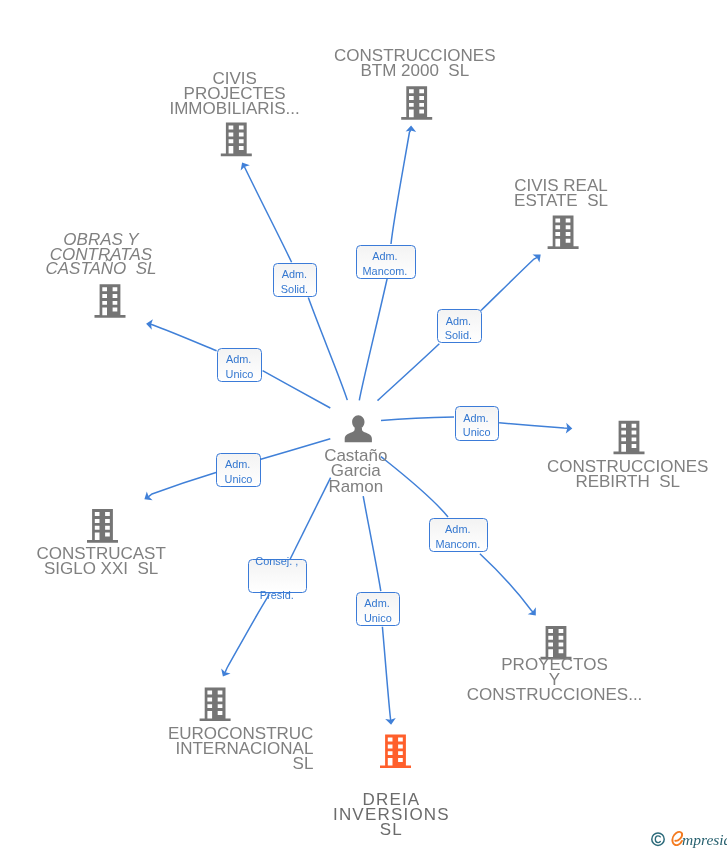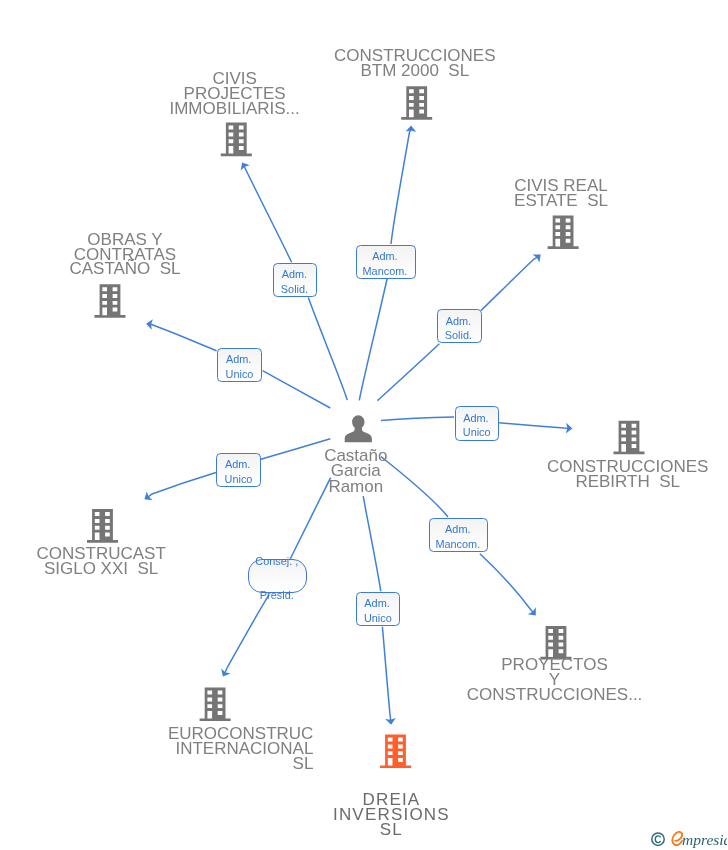--- a/index.html
+++ b/index.html
@@ -103,21 +103,21 @@
       </g>
     </svg>
   <div id="labels">
       <div class="nlabel" style="left: 134.6px; top: 71.8px; width: 200px;">CIVIS
 PROJECTES
 IMMOBILIARIS...</div>
       <div class="nlabel" style="left: 314.8px; top: 49.4px; width: 200px;">CONSTRUCCIONES
 BTM 2000  SL</div>
       <div class="nlabel" style="left: 461px; top: 178.7px; width: 200px;">CIVIS REAL
 ESTATE  SL</div>
-      <div class="nlabel" style="left: 25px; top: 232.6px; width: 200px;">OBRAS Y
+      <div class="nlabel" style="left: 1px; top: 232.6px; width: 200px; font-style: italic;">OBRAS Y
 CONTRATAS
 CASTAÑO  SL</div>
       <div class="nlabel" style="left: 527.7px; top: 459.7px; width: 200px;">CONSTRUCCIONES
 REBIRTH  SL</div>
       <div class="nlabel" style="left: 1.1px; top: 547.4px; width: 200px;">CONSTRUCAST
 SIGLO XXI  SL</div>
       <div class="nlabel" style="left: 454.5px; top: 658px; width: 200px;">PROYECTOS
 Y
 CONSTRUCCIONES...</div>
       <div class="nlabel" style="left: 113.4px; top: 726.7px; width: 200px; text-align: right;">EUROCONSTRUC
@@ -164,21 +164,21 @@
           <div class="eline" style="text-indent: -1.6px;">Adm.</div>
           <div class="eline">Unico</div>
         </div>
       </div>
       <div class="elabel" style="left: 428.7px; top: 518.1px; width: 59.8px; height: 33.7px;">
         <div class="elabel-inner">
           <div class="eline" style="text-indent: -1.6px;">Adm.</div>
           <div class="eline" style="text-indent: -1.6px;">Mancom.</div>
         </div>
       </div>
-      <div class="elabel" style="left: 247.8px; top: 559.3px; width: 59.6px; height: 34.1px; border-radius: 14px;">
+      <div class="elabel" style="left: 247.8px; top: 559.3px; width: 59.6px; height: 34.1px;">
         <div class="elabel-inner">
           <div class="eline" style="text-indent: -1.6px;">Consej. ,</div>
           <div class="eline" style="text-indent: -1.6px; margin-top: 20px;">Presid.</div>
         </div>
       </div>
       <div class="elabel" style="left: 355.5px; top: 591.5px; width: 44.7px; height: 34.3px;">
         <div class="elabel-inner">
           <div class="eline" style="text-indent: -1.6px;">Adm.</div>
           <div class="eline">Unico</div>
         </div>

